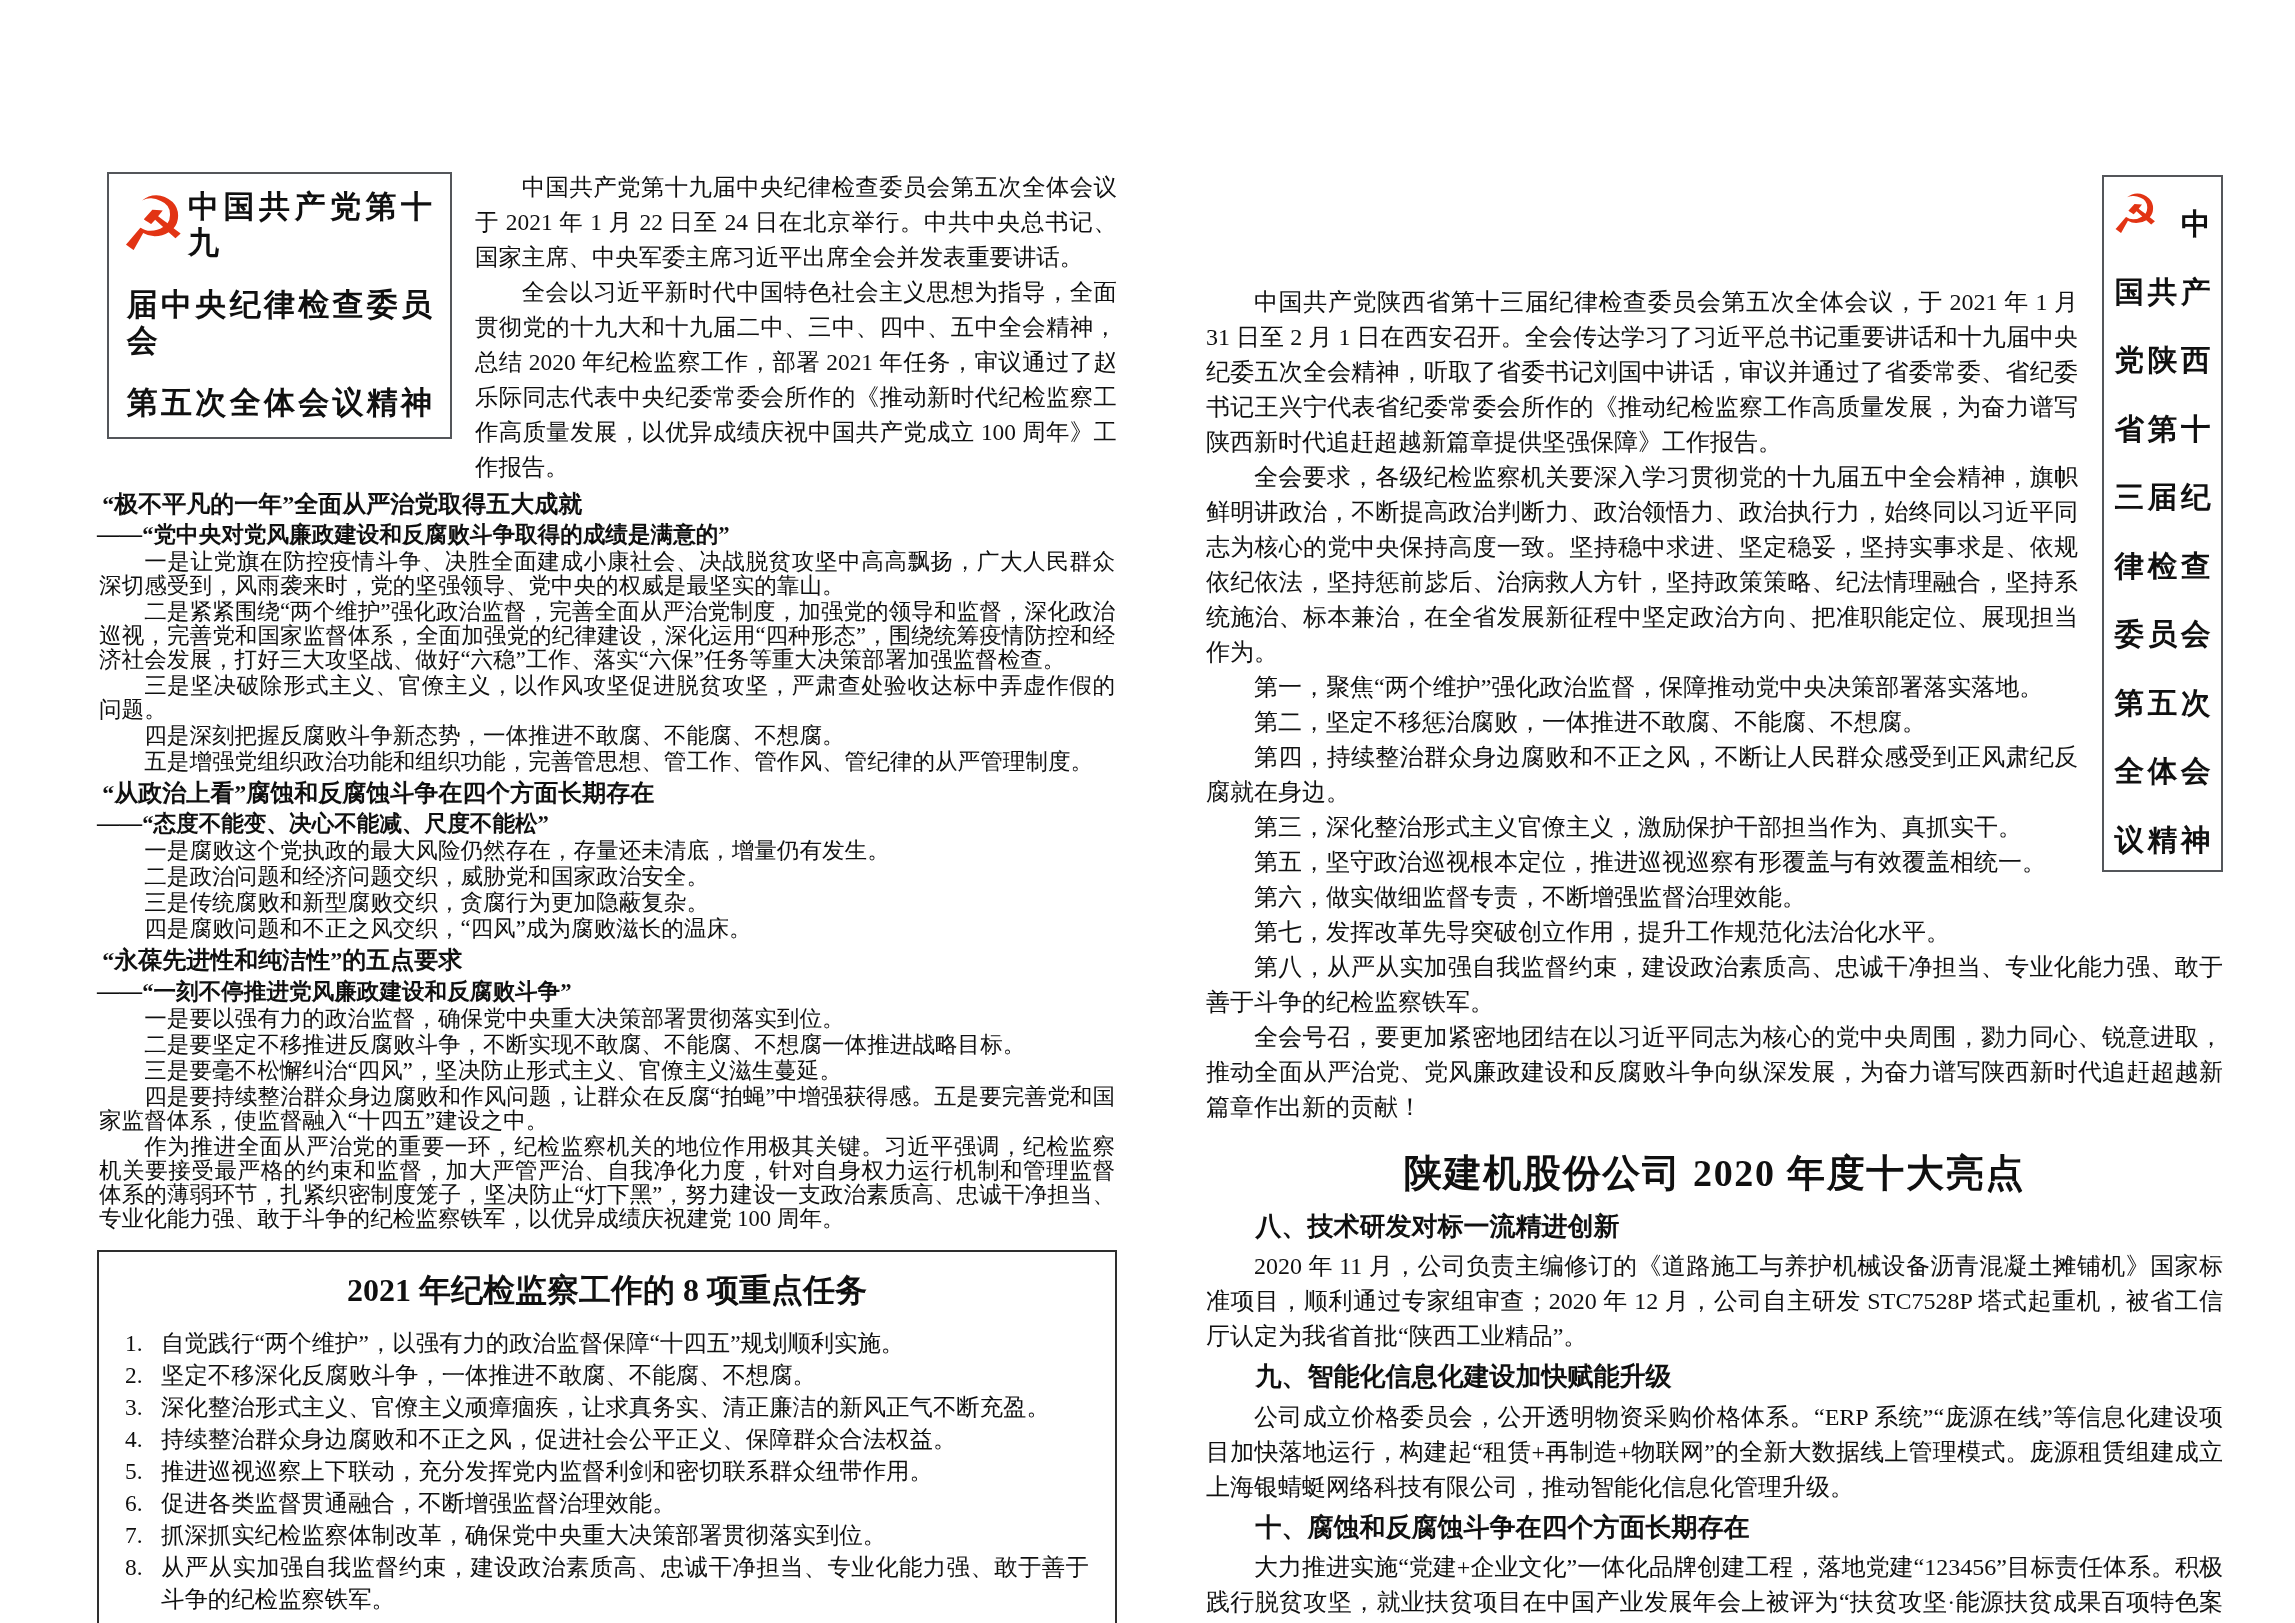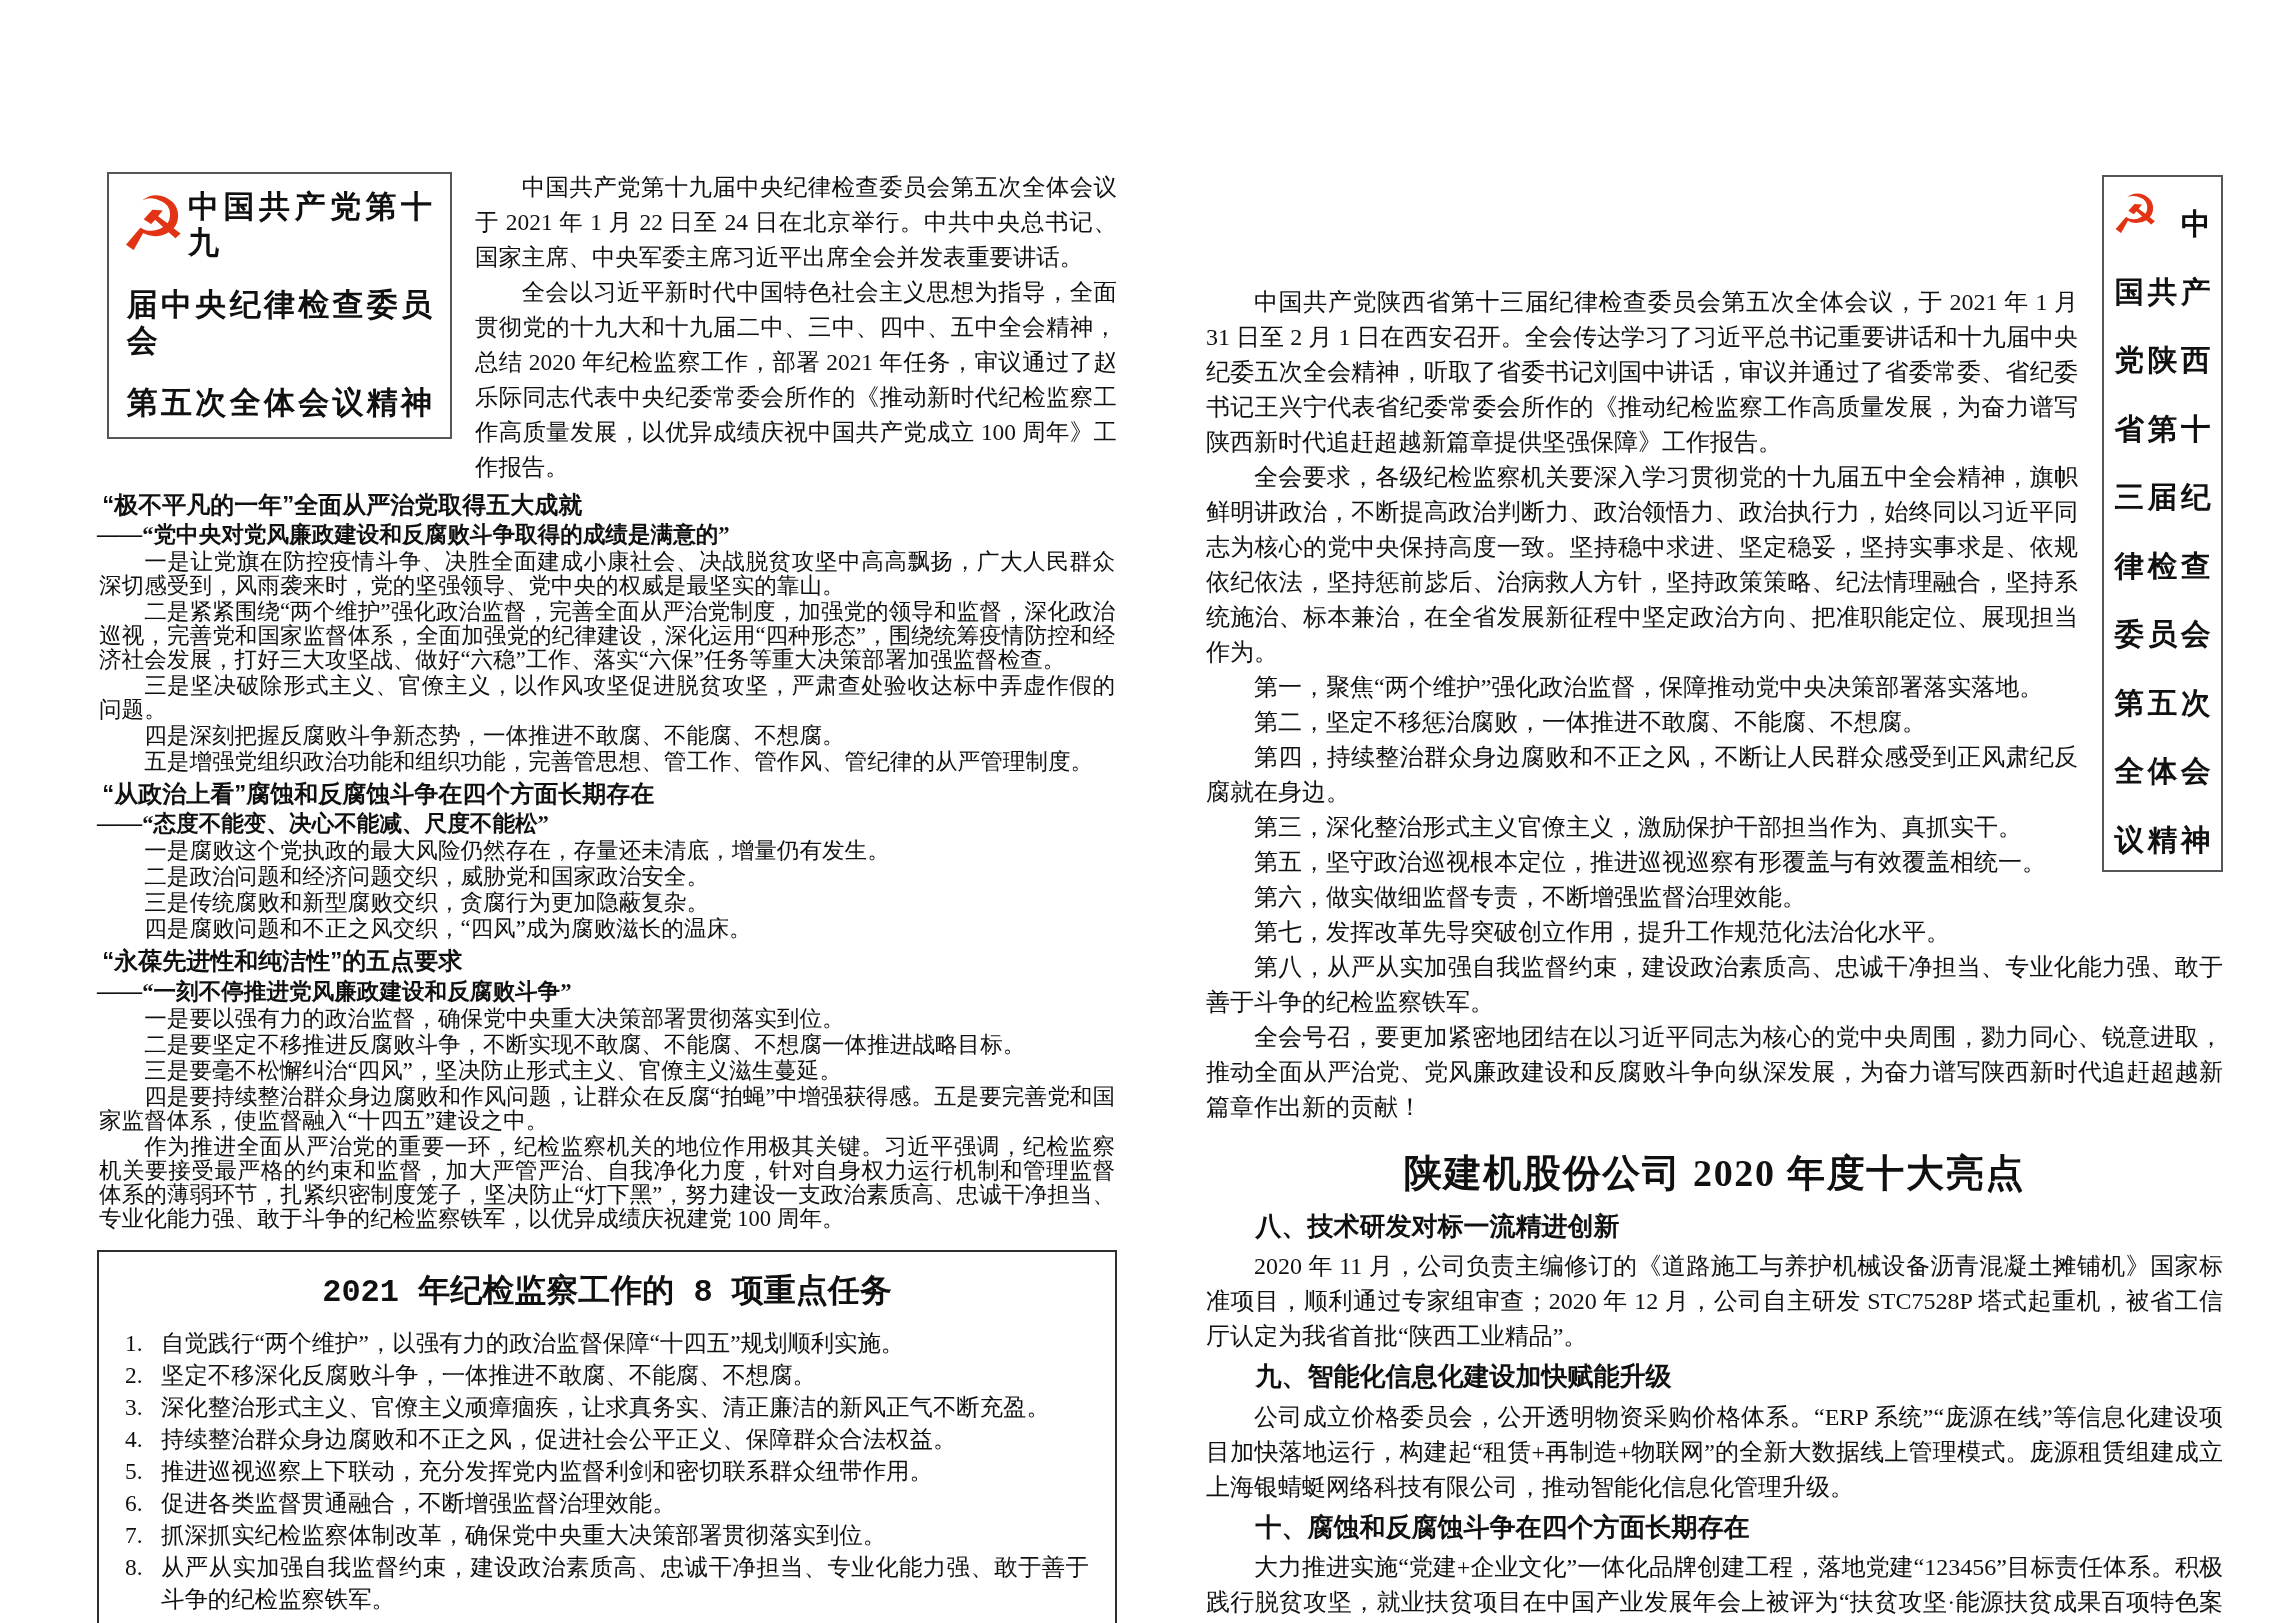--- a/index.html
+++ b/index.html
@@ -16,27 +16,27 @@
   .grow{flex:1;}
   .justify-chars{text-align:justify;text-align-last:justify;}
   .emblem{font-family:"DejaVu Sans",sans-serif;color:#e23414;line-height:1;font-weight:normal;}
   .emblem-lg{font-size:75px;margin:-8.7px 0 -8.7px -7px;}
   .emblem-md{font-size:54px;margin:-3.5px 0 -1.7px -3.5px;}
 
   
   .intro{font-size:23.4px;line-height:35px;margin:0;text-align:justify;}
   .ind{text-indent:2em;}
   .lbody{font-size:22.6px;line-height:24px;margin:2px;text-align:justify;}
-  .sec-head{font-family:Liberation Sans, sans-serif;font-size:24px;line-height:31px;
+  .sec-head{font-family:Liberation Serif, serif;font-size:24px;line-height:31px;
             margin:3.5px 0 1.7px;padding-left:5.2px;font-weight:bold;}
   .quote{font-size:22.6px;line-height:27px;font-weight:bold;margin:0;}
 
   
   .tasks-box{clear:both;margin-top:19px;border:2.6px solid #2e2e2e;padding:10.4px 26px 17.4px;background:#fff;}
-  .tasks-title{font-family:Liberation Mono, monospace;font-weight:bold;font-size:32px;
+  .tasks-title{font-family:Liberation Serif, serif;font-weight:bold;font-size:32px;
                text-align:center;margin:7px 0 14px;}
   .task{display:flex;font-size:23.4px;line-height:32px;}
   .task-no{flex:0 0 36px;}
   .task-text{flex:1;text-align:justify;}
 
   
   .side-box{float:right;width:121px;height:697px;border:2.6px solid #54565a;box-sizing:border-box;
             margin:5.2px 0 22.6px 24px;padding:14px 10.4px;display:flex;flex-direction:column;justify-content:space-between;background:#fff;}
   .side-row{font-size:29.5px;font-weight:bold;line-height:1.1;text-align:justify;text-align-last:justify;}
   .side-first{display:flex;align-items:flex-end;justify-content:space-between;text-align:right;}

